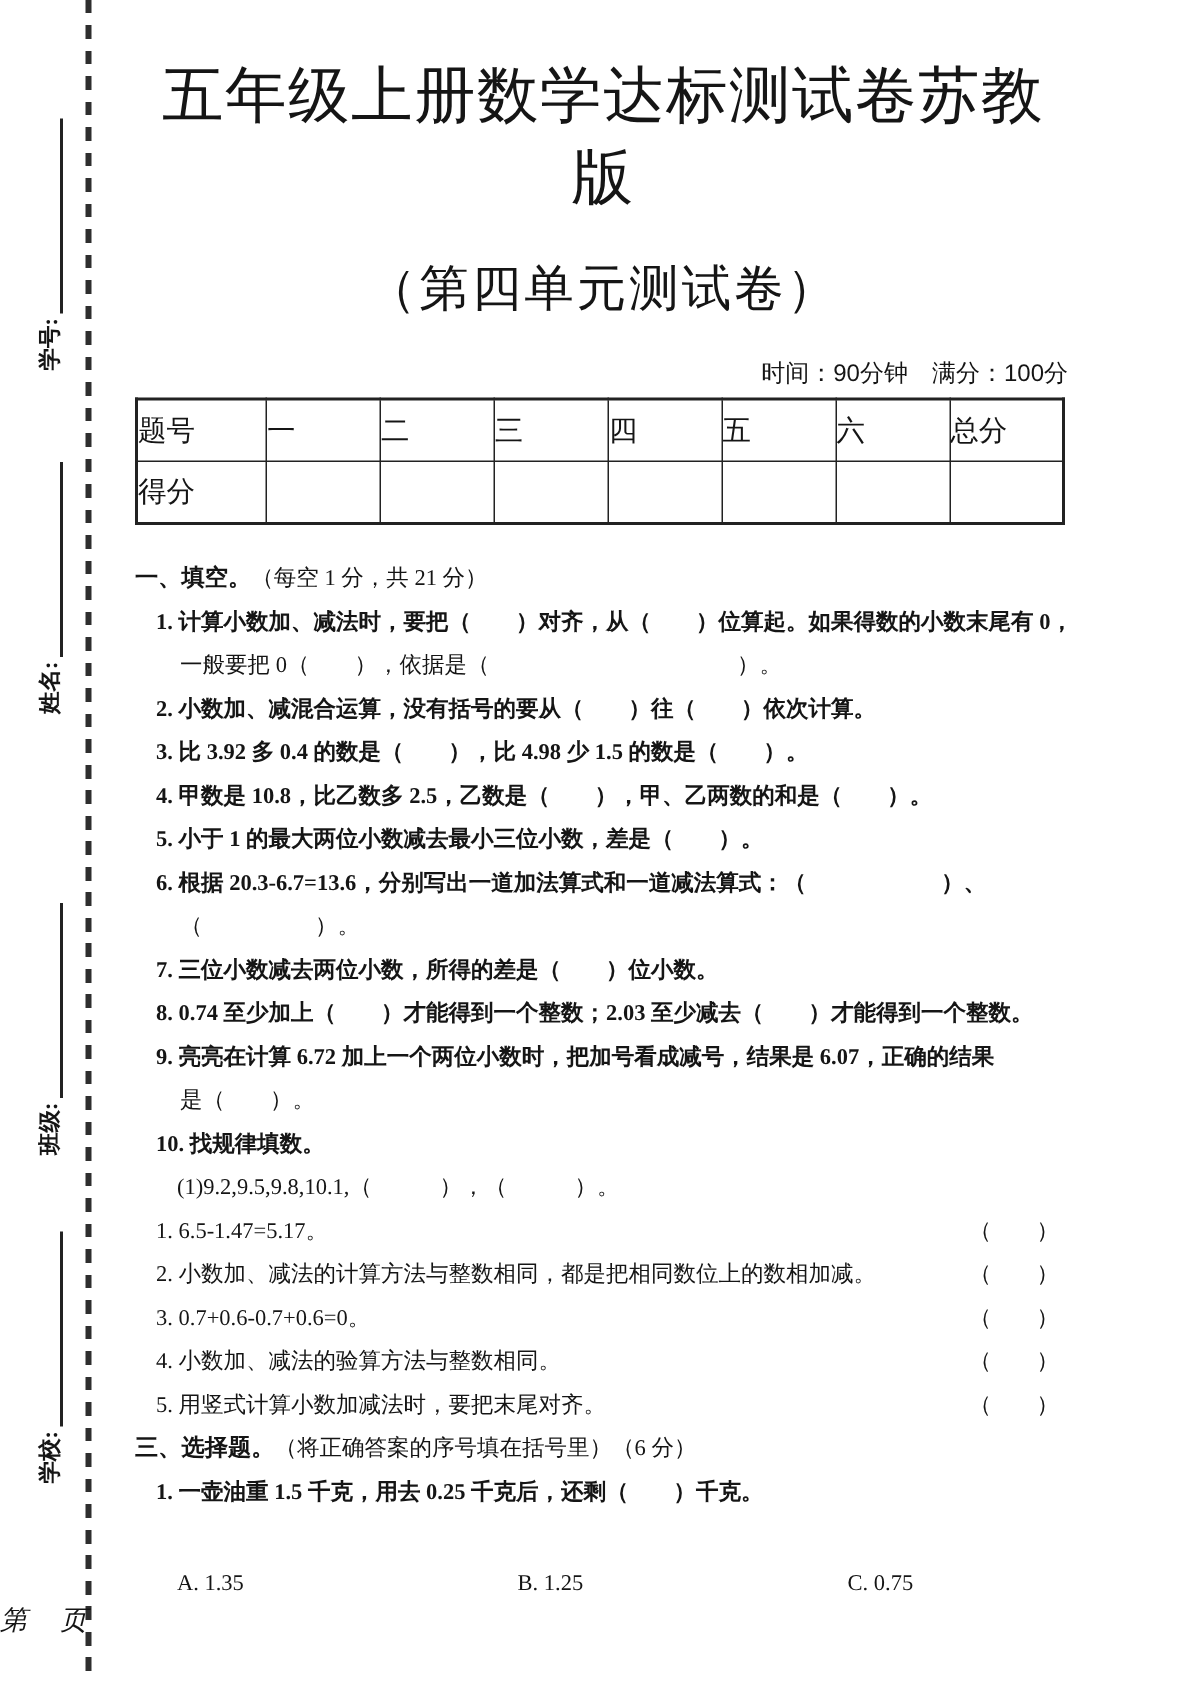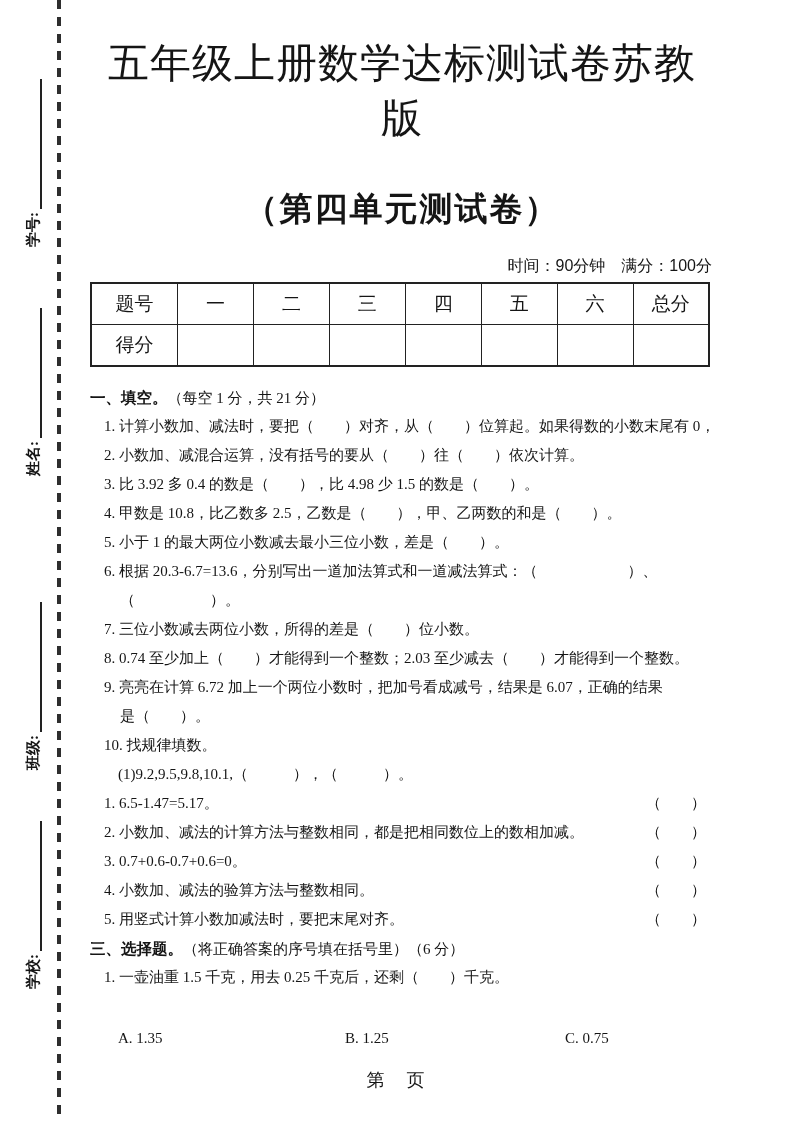--- a/index.html
+++ b/index.html
@@ -30,53 +30,53 @@
   #mf-0{top:140px;} #mf-1{top:369px;} #mf-2{top:663px;} #mf-3{top:882px;}
 
   
   .content{position:absolute;left:90px;top:0;width:624px;}
 
   .title{
     margin-top:36px;text-align:center;
     font-size:41px;font-weight:normal;letter-spacing:1px;
   }
   .subtitle{
-    margin-top:41px;text-align:center;
-    font-size:33px;font-weight:bold;letter-spacing:2px;
+    margin-top:24px;text-align:center;
+    font-size:33px;font-weight:normal;letter-spacing:2px;
   }
   .time-info{
     margin-top:24px;text-align:right;font-size:16px;padding-right:2px;
   }
 
   table.score{
     margin-top:5px;width:620px;border-collapse:collapse;
     border:2px solid #222;table-layout:fixed;
   }
   table.score td{
-    border:1.5px solid #222;height:40px;text-align:center;
+    border:1.5px solid #222;height:40px;
     font-size:19px;padding:0;
   }
   table.score td:first-child{width:85px;}
 
   .body-text{margin-top:16px;font-size:15px;}
-  .line{height:29px;line-height:29px;white-space:nowrap;}
+  .line{height:29px;line-height:40px;white-space:nowrap;}
   .heading .h{font-weight:bold;font-family:"Liberation Sans","DejaVu Sans",sans-serif;font-size:15.5px;}
   .heading .note{font-size:15px;}
-  .ind-q{padding-left:14px;}
+  .ind-q{padding-left:14px;font-weight:bold;}
   .ind-cont{padding-left:30px;}
   .ind-sub{padding-left:28px;}
   .judge-row{display:flex;justify-content:space-between;padding-left:14px;padding-right:8px;}
   .options-row{display:flex;padding-left:28px;}
   .options-row .opt{display:inline-block;margin-top:32px;}
   .options-row .opt:nth-child(1){width:227px;}
   .options-row .opt:nth-child(2){width:220px;}
 
   .footer{
     position:absolute;left:0;right:0;top:1068px;height:26px;
-    text-align:center;font-size:18px;letter-spacing:2px;
+    font-size:18px;letter-spacing:2px;font-style:italic;
   }
 </style>
 </head>
 <body>
 
 <div class="binding-line"></div>
 
 <div class="margin-field" id="mf-0">
   <span>学号:</span>
     <span class="blank"></span>
@@ -124,20 +124,21 @@
     </tr>
   </tbody>
     </table>
 
   <div class="body-text">
 
     <div class="line heading">
       <span class="h">一、填空。</span><span class="note">（每空 1 分，共 21 分）</span>
     </div>
     <div class="line ind-q">1. 计算小数加、减法时，要把（　　）对齐，从（　　）位算起。如果得数的小数末尾有 0，</div>
+    <div class="line ind-cont">一般要把 0（　　），依据是（　　　　　　　　　　　）。</div>
     <div class="line ind-q">2. 小数加、减混合运算，没有括号的要从（　　）往（　　）依次计算。</div>
     <div class="line ind-q">3. 比 3.92 多 0.4 的数是（　　），比 4.98 少 1.5 的数是（　　）。</div>
     <div class="line ind-q">4. 甲数是 10.8，比乙数多 2.5，乙数是（　　），甲、乙两数的和是（　　）。</div>
     <div class="line ind-q">5. 小于 1 的最大两位小数减去最小三位小数，差是（　　）。</div>
     <div class="line ind-q">6. 根据 20.3-6.7=13.6，分别写出一道加法算式和一道减法算式：（　　　　　　）、</div>
     <div class="line ind-cont">（　　　　　）。</div>
     <div class="line ind-q">7. 三位小数减去两位小数，所得的差是（　　）位小数。</div>
     <div class="line ind-q">8. 0.74 至少加上（　　）才能得到一个整数；2.03 至少减去（　　）才能得到一个整数。</div>
     <div class="line ind-q">9. 亮亮在计算 6.72 加上一个两位小数时，把加号看成减号，结果是 6.07，正确的结果</div>
     <div class="line ind-cont">是（　　）。</div>

